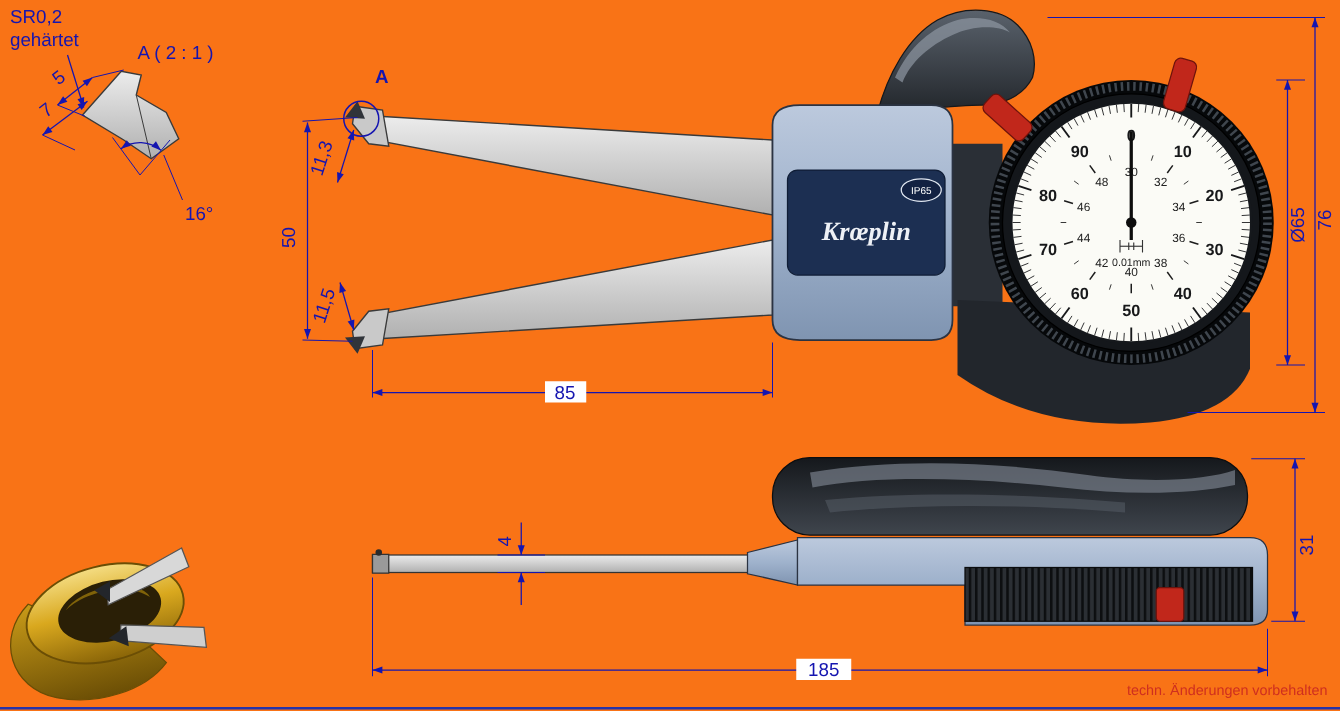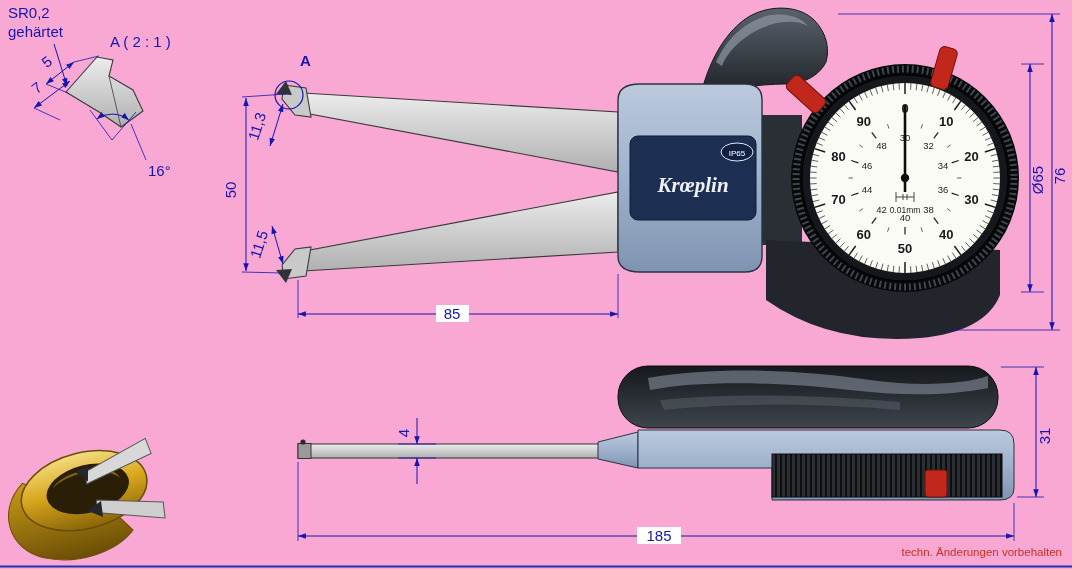--- a/index.html
+++ b/index.html
@@ -1,16 +1,16 @@
 <!DOCTYPE html>
 <html><head>
 <meta charset="utf-8">
 <style>
   html,body{margin:0;padding:0;background:#ffffff;}
-  .stage{position:relative;width:1072px;height:569px;background:#f9a8d4;overflow:hidden;}
+  .stage{position:relative;width:1072px;height:569px;background:#f97316;overflow:hidden;}
   svg text{font-family:"Liberation Sans", sans-serif;}
   .dimtext{fill:#1515b0;font-size:15px;}
   .dimline{stroke:#1515b0;stroke-width:1;fill:none;}
   .extline{stroke:#1515b0;stroke-width:0.8;fill:none;}
   .edge{stroke:#3a3a3a;stroke-width:1.1;}
   .brand{font-family:"Liberation Serif", serif;font-style:italic;font-weight:bold;}
   .footer{fill:#cf2f1f;font-size:11.5px;}
 </style>
 </head>
 <body>

